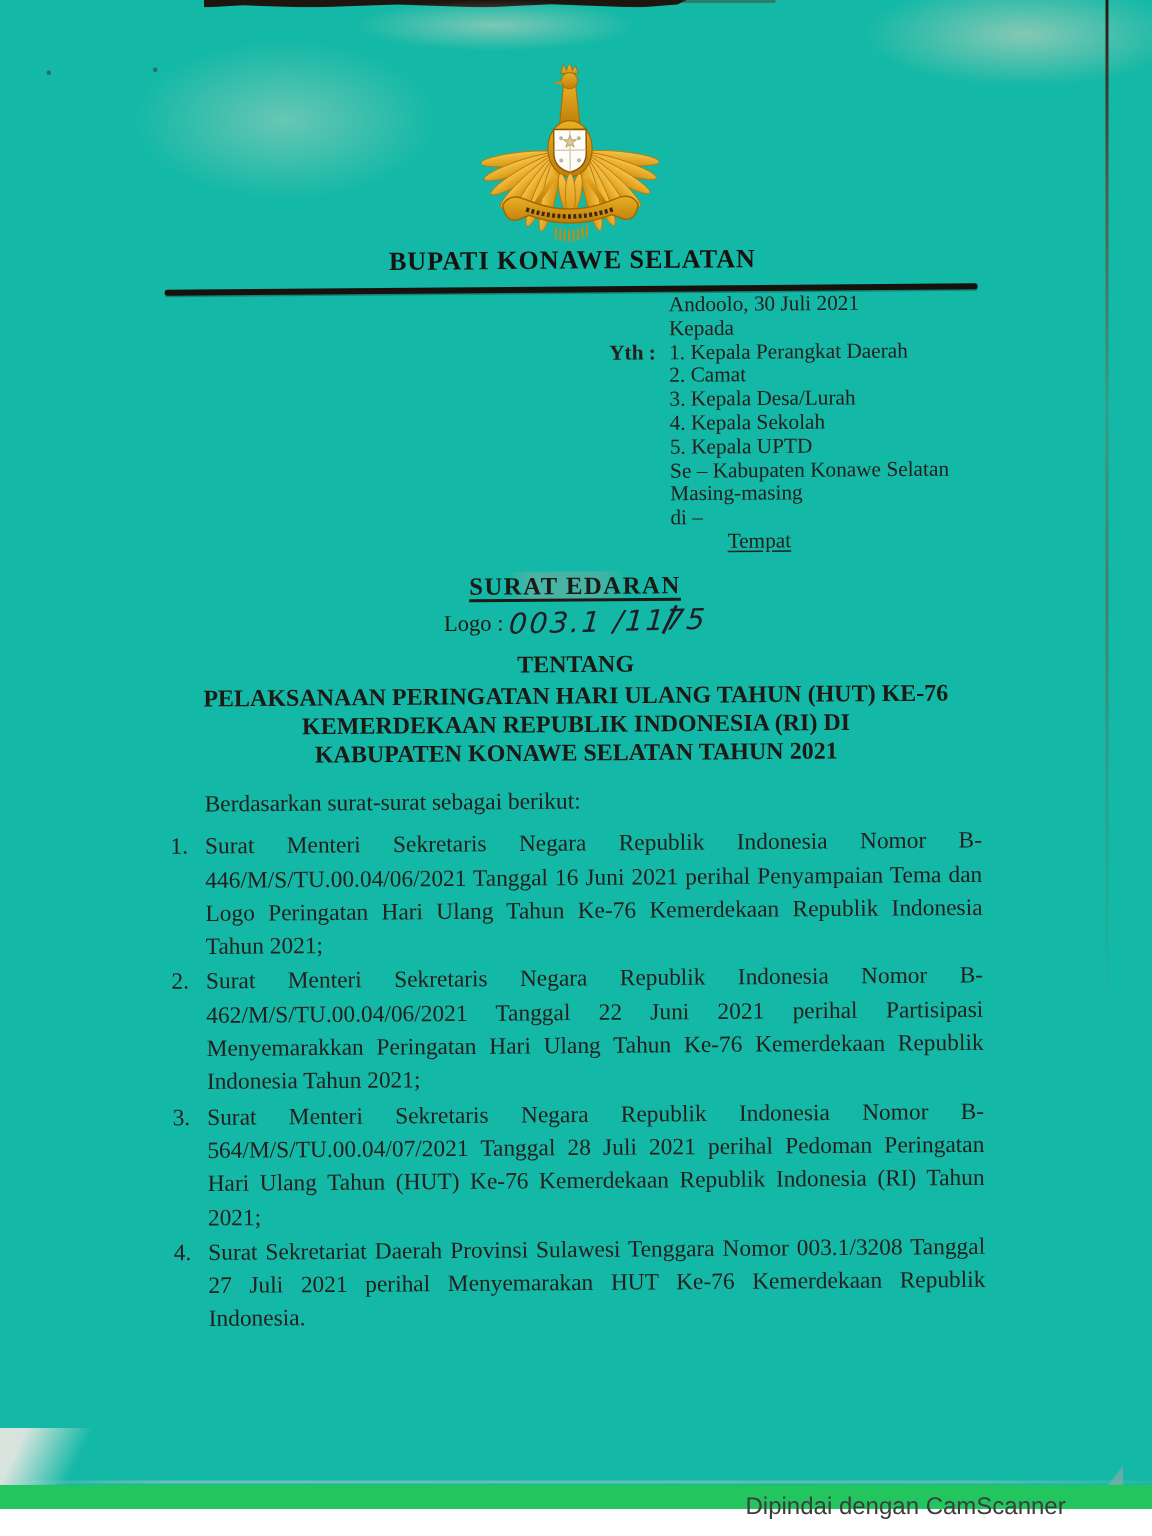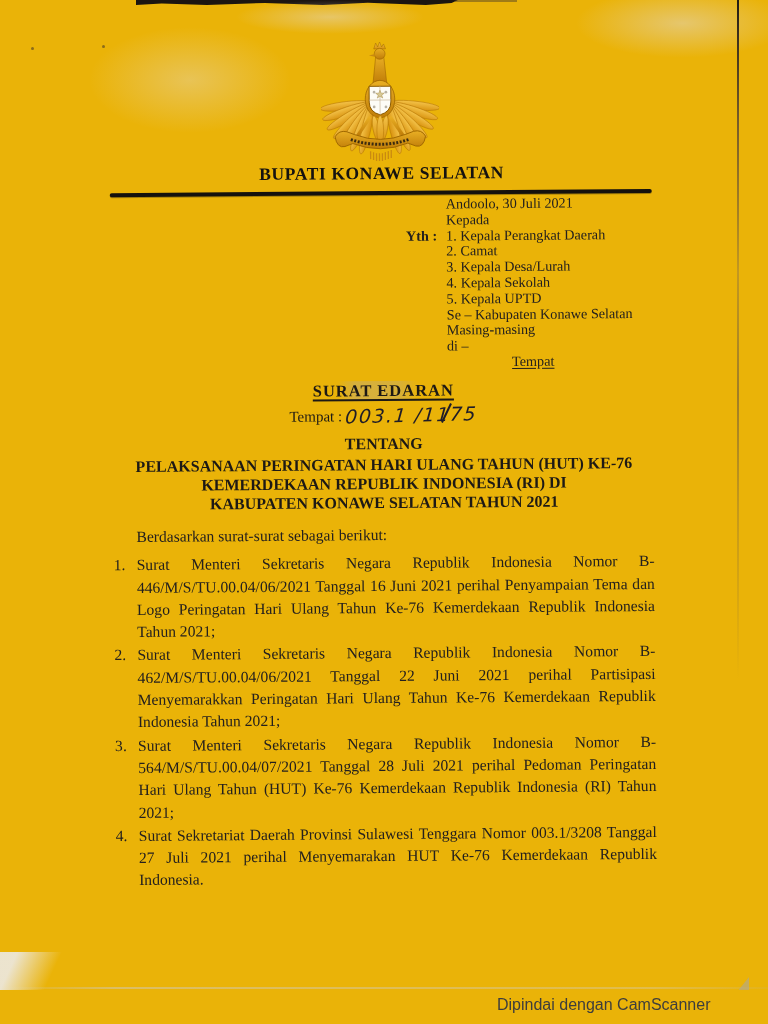--- a/index.html
+++ b/index.html
@@ -1,20 +1,20 @@
 <!DOCTYPE html>
 <html><head>
 <meta charset="utf-8">
 <style>
   html,body { margin:0; padding:0; background:#ffffff; }
   .screen { position:relative; width:768px; height:1024px; background:#ffffff; overflow:hidden;
             font-family:"Liberation Serif", serif; color:#2a2522; }
 
   
-  .scan-page { position:absolute; left:0; top:0; width:768px; height:990px; background:#eab308; }
+  .scan-page { position:absolute; left:0; top:0; width:768px; height:990px; background:#14b8a6; }
 
   
   .tear-top { position:absolute; left:136px; top:0; width:322px; height:5px; background:#1c1510;
               clip-path:polygon(0 0,100% 0,98% 60%,90% 100%,72% 55%,58% 100%,40% 60%,22% 100%,8% 70%,0 100%); }
   .tear-top-tail { position:absolute; left:455px; top:0; width:62px; height:2px; background:rgba(70,55,40,.45); }
   .fold-line { position:absolute; left:737px; top:0; width:2px; height:680px;
                background:linear-gradient(180deg,#241c14 0,rgba(90,70,50,.8) 18%,rgba(120,100,78,.35) 40%,
                rgba(100,82,62,.55) 58%,rgba(110,92,70,.3) 75%,rgba(110,92,70,0) 100%); }
   .smudge-a { position:absolute; left:575px; top:0; width:195px; height:58px;
               background:radial-gradient(ellipse at 55% 40%, rgba(226,214,192,.55), transparent 70%); }
@@ -40,42 +40,42 @@
 
   .office { position:absolute; left:0; top:163px; width:768px; text-align:center;
             font-weight:bold; font-size:17.5px; letter-spacing:.6px; color:#151210; }
   .rule { position:absolute; left:112px; top:191px; width:542px; height:4px; background:#15110d;
           border-radius:2px; box-shadow:0 1px 0 rgba(21,17,13,.3); }
 
   .address { position:absolute; left:408px; top:197px; font-size:14.2px; line-height:15.8px; color:#24201e; }
   .addr-row { display:flex; }
   .addr-label { width:40px;font-weight:bold; }
   .addr-ind { margin-left:40px; }
-  .tempat { margin-left:105px; text-decoration:underline; text-underline-offset:2px; }
+  .tempat { margin-left:78px; text-decoration:underline; text-underline-offset:2px; }
 
   .title-block { position:absolute; left:0; top:381px; width:768px; text-align:center; color:#1d1915; }
   .se-heading { display:inline-block; font-weight:bold; font-size:16.5px; letter-spacing:1px;
                 text-decoration:underline; text-decoration-thickness:2px; text-underline-offset:3px;
                 background:linear-gradient(90deg, transparent 18%, rgba(175,170,162,.35) 30%, rgba(175,170,162,.3) 62%, transparent 75%); }
   .nomor-line { margin-top:2px; font-size:15px; position:relative; }
   .hw { display:inline-block; font-family:"DejaVu Sans", sans-serif; font-size:19px; font-style:italic;
         letter-spacing:1.5px; transform:skewX(-6deg) rotate(-1deg); color:#1f1c28; position:relative; top:1px; }
   .pen-stroke { position:absolute; left:calc(50% + 62px); top:0; width:2px; height:21px;
         background:#1f1c28; transform:rotate(26deg); }
   .tentang { margin-top:10px; font-weight:bold; font-size:16px; }
   .subject-line { font-weight:bold; font-size:16px; line-height:18.8px; }
   .subject-wrap { margin-top:3px; }
 
   .body-block { position:absolute; left:113px; top:524px; width:541px; font-size:15.6px;
                 line-height:22.3px; color:#24201e; }
   .intro { margin-left:23px; margin-bottom:6px; }
   .body-item { position:relative; padding-left:23px; text-align:justify; margin-bottom:1px; }
   .body-item .num { position:absolute; left:0; top:0; }
 
-  .watermark-bar { position:absolute; left:0; top:990px; width:768px; height:34px; background:#eab308; }
+  .watermark-bar { position:absolute; left:0; top:990px; width:768px; height:16px; background:#22c55e; }
   .watermark { position:absolute; left:497px; top:6px; font-family:"Liberation Sans", sans-serif;
                font-size:16px; color:#3d3d3d; }
 </style>
 </head>
 <body>
 
 <div class="screen">
   <div class="scan-page">
 
     <div class="tear-top"></div>
@@ -178,21 +178,21 @@
         <div class="addr-ind">5. Kepala UPTD</div>
         <div class="addr-ind">Se – Kabupaten Konawe Selatan</div>
         <div class="addr-ind">Masing-masing</div>
         <div class="addr-ind">di –</div>
         <div class="tempat">Tempat</div>
       </div>
 
       <div class="title-block">
         <div><span class="se-heading">SURAT EDARAN</span></div>
         <div class="nomor-line">
-          <span>Tempat :</span>
+          <span>Logo :</span>
           <span class="hw">003.1 /1175</span>
           <span class="pen-stroke"></span>
         </div>
         <div class="tentang">TENTANG</div>
         <div class="subject-wrap">
           <div class="subject-line">PELAKSANAAN PERINGATAN HARI ULANG TAHUN (HUT) KE-76</div>
           <div class="subject-line">KEMERDEKAAN REPUBLIK INDONESIA (RI) DI</div>
           <div class="subject-line">KABUPATEN KONAWE SELATAN TAHUN 2021</div>
         </div>
       </div>

